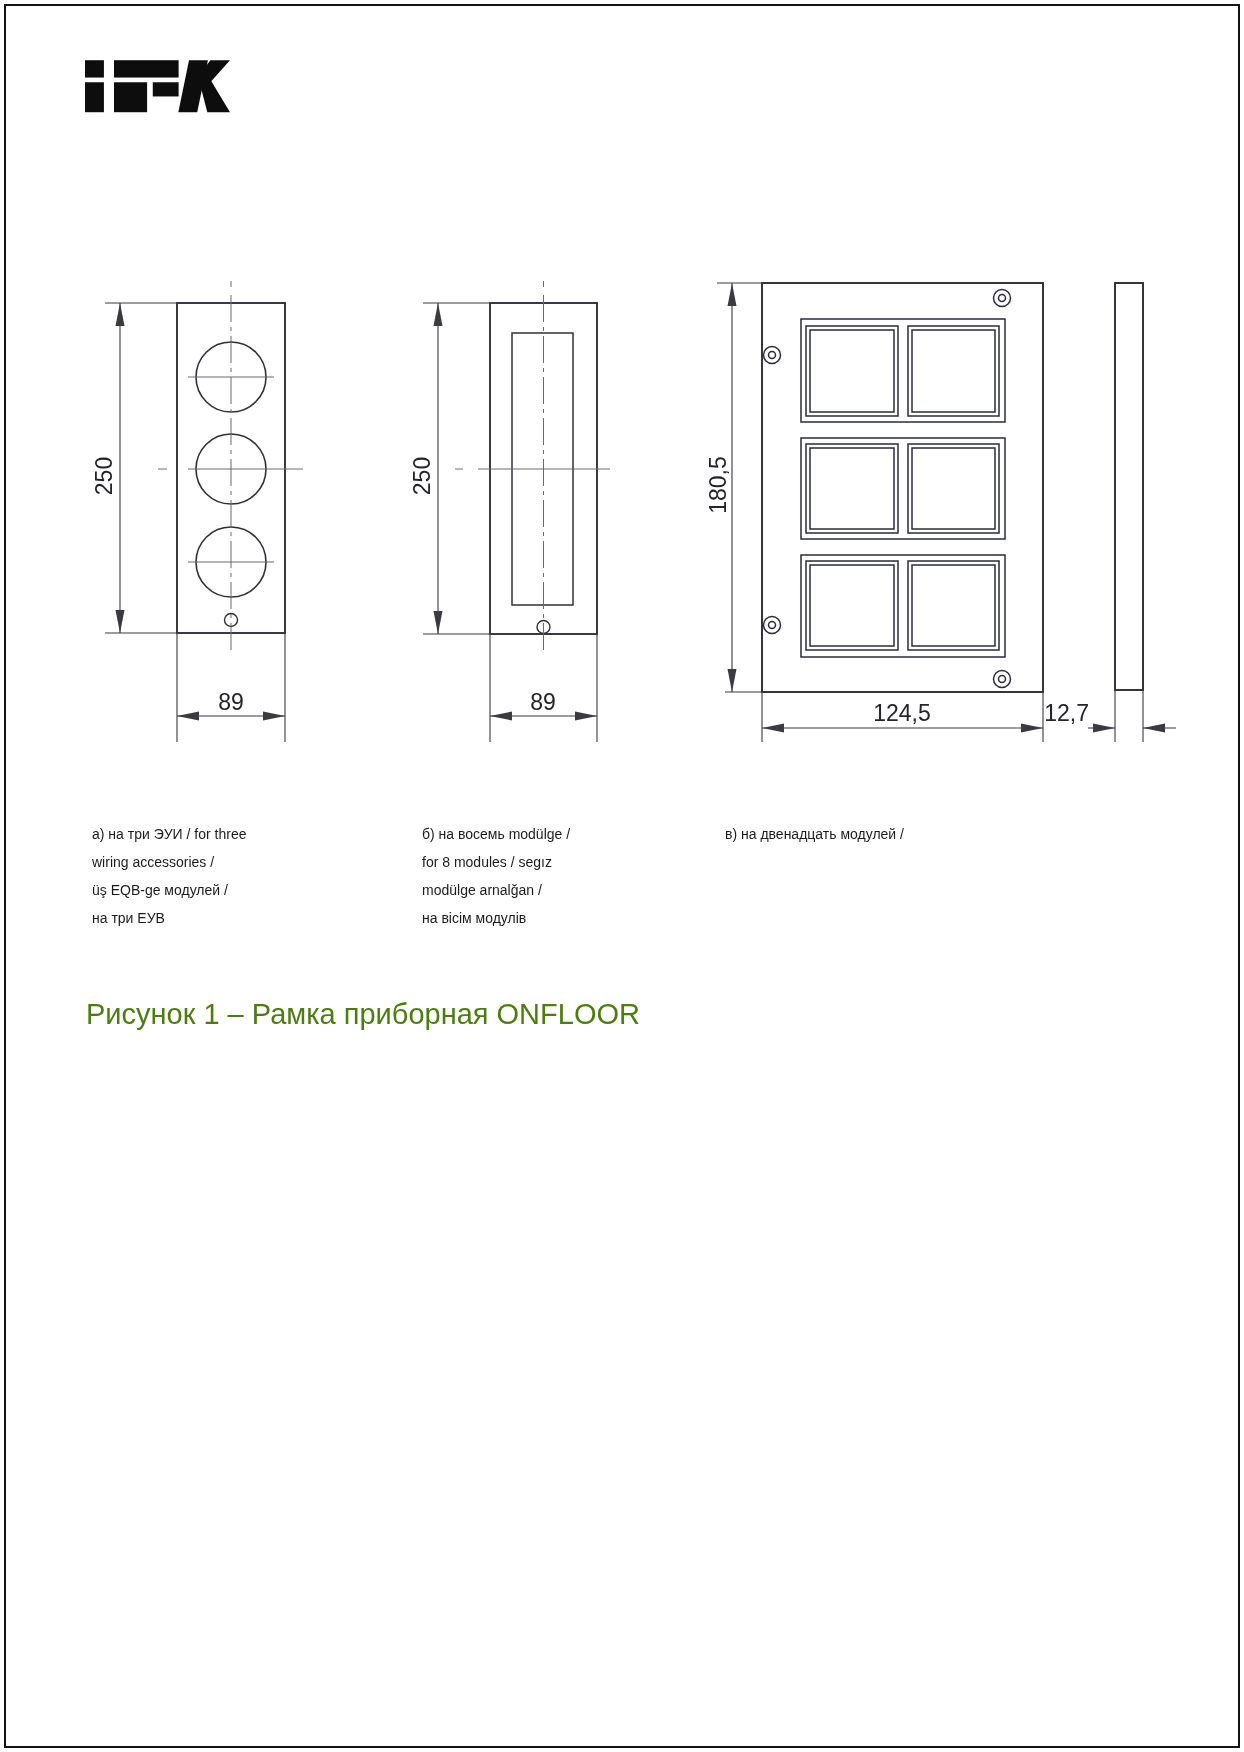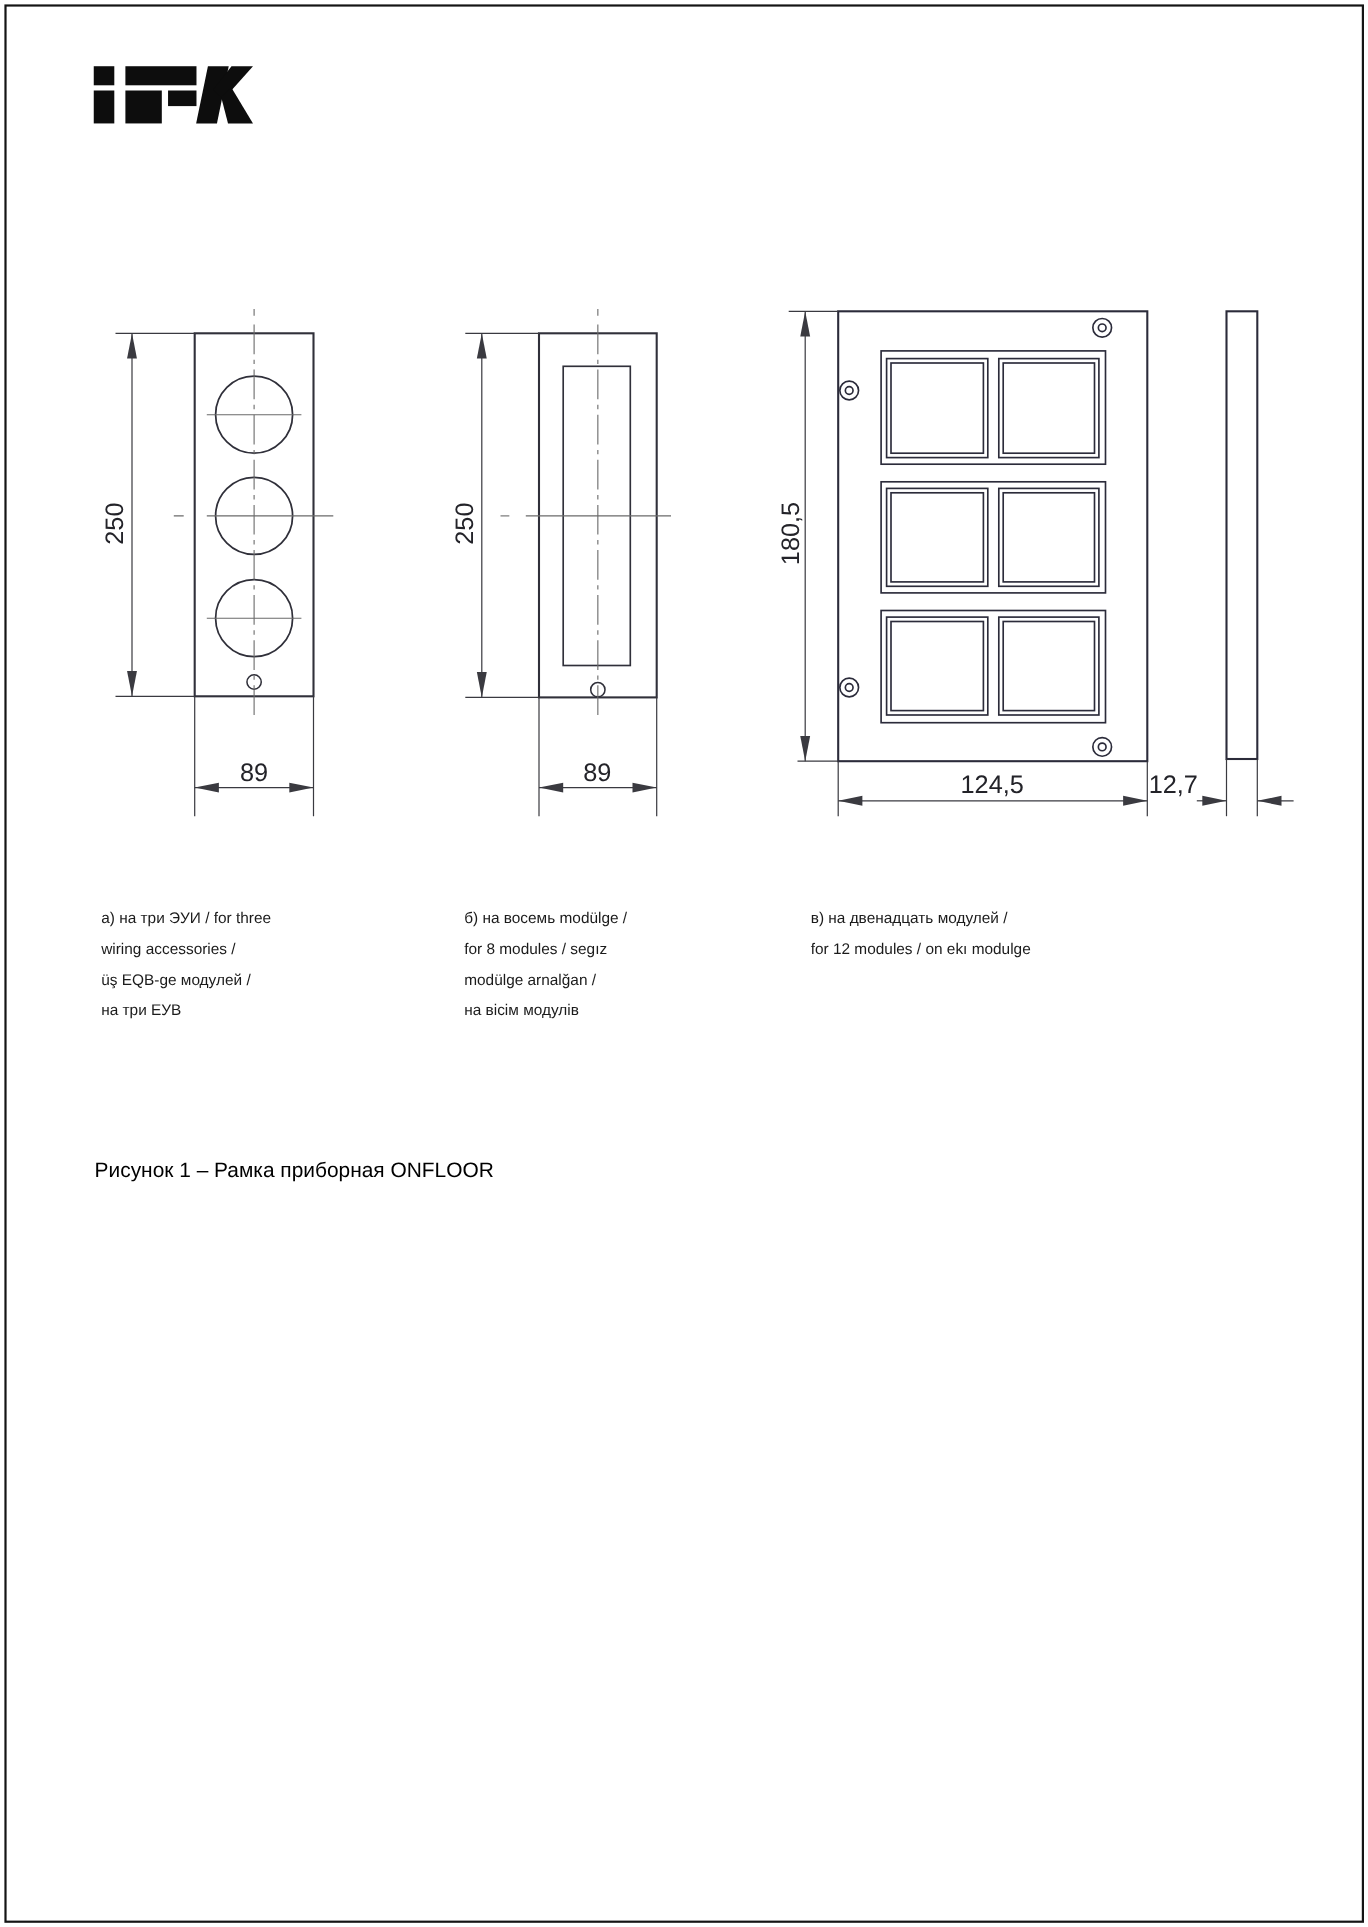--- a/index.html
+++ b/index.html
@@ -27,26 +27,26 @@
   .dim-text{font-size:23px;}
   .caption{
     position:absolute;
     font-size:14px;
     line-height:28px;
     color:#1b1b1b;
     white-space:nowrap;
   }
   .caption-a{left:92px;top:820px;}
   .caption-b{left:422px;top:820px;}
-  .caption-c{left:725px;top:820px;margin-left:12px;}
+  .caption-c{left:725px;top:820px;}
   .figure-caption{
     position:absolute;
-    left:86px;top:1054px;
-    font-size:19px;
-    color:#000000;
+    left:86px;top:998px;
+    font-size:29px;
+    color:#4d7c0f;
     white-space:nowrap;
   }
 </style>
 </head>
 <body>
 
 <div class="page">
   <div class="frame"></div>
 
   <div class="logo">
@@ -197,17 +197,16 @@
       <div>на три ЕУВ</div>
     </div>
   <div class="caption caption-b">
       <div>б) на восемь modülge /</div>
       <div>for 8 modules / segız</div>
       <div>modülge arnalğan /</div>
       <div>на вісім модулів</div>
     </div>
   <div class="caption caption-c">
       <div>в) на двенадцать модулей /</div>
-      <div>for 12 modules / on ekı modulge</div>
     </div>
 
   <div class="figure-caption">Рисунок 1 – Рамка приборная ONFLOOR</div>
 </div>
 
 </body></html>

